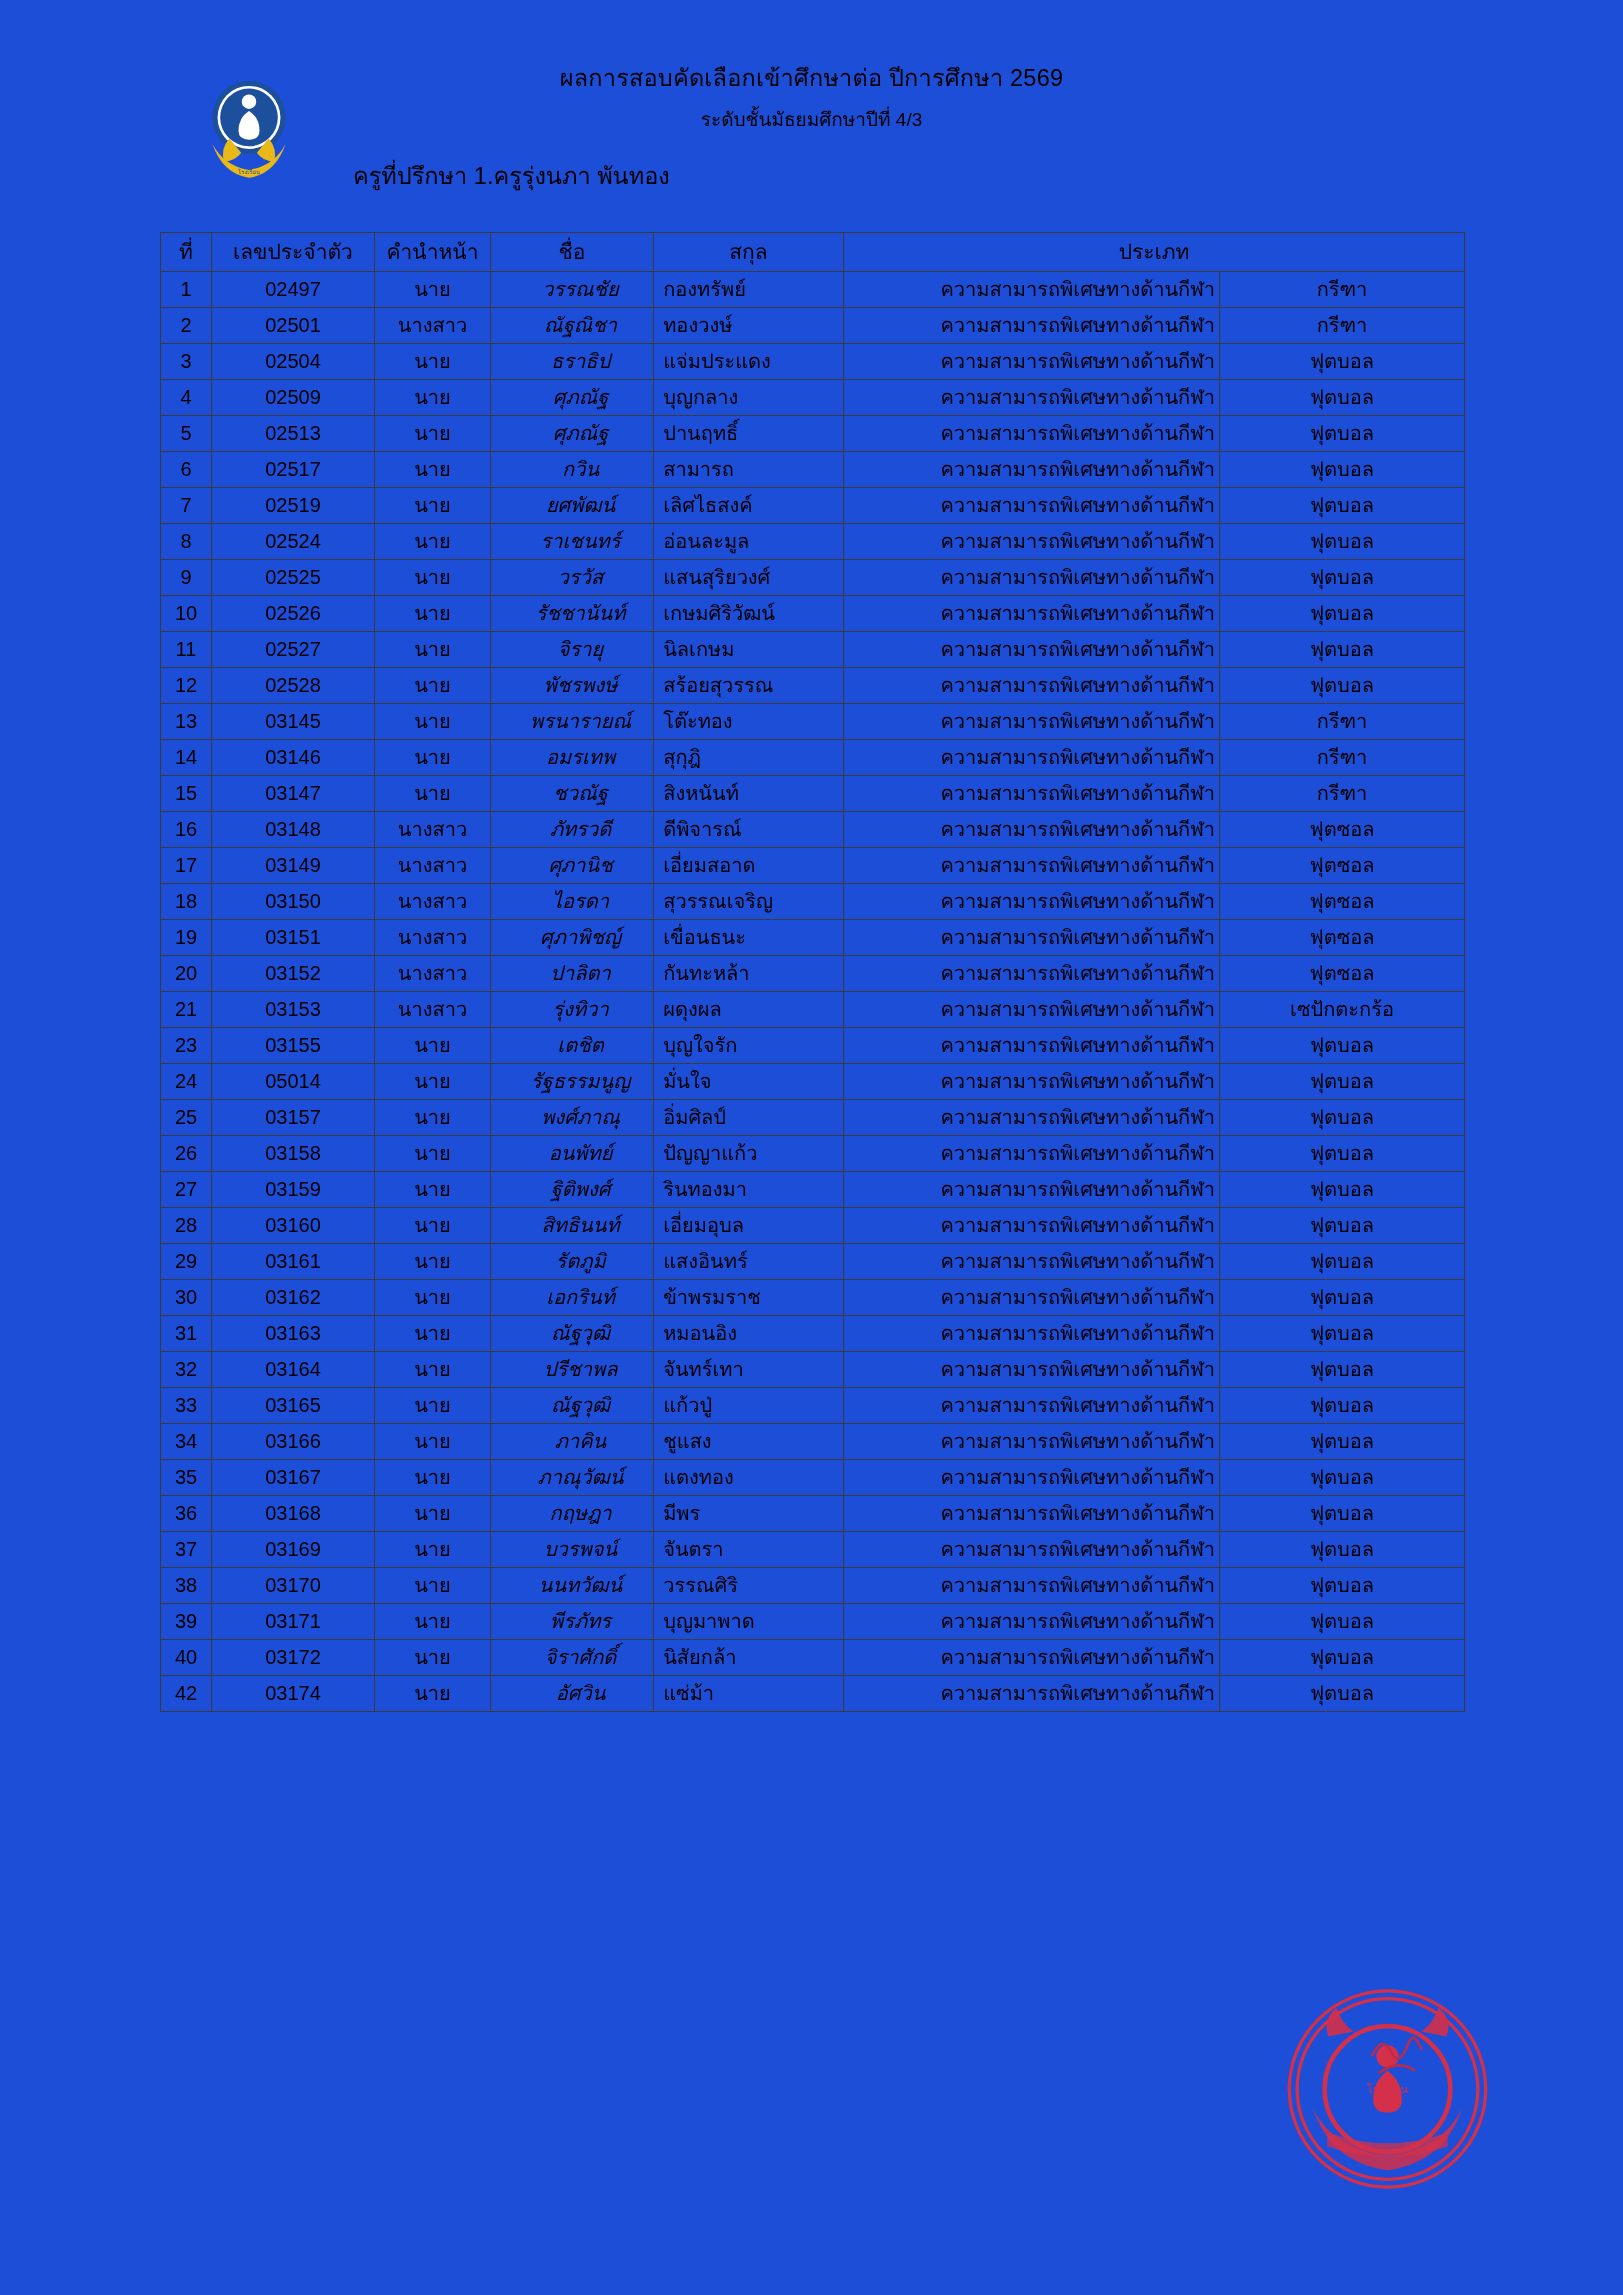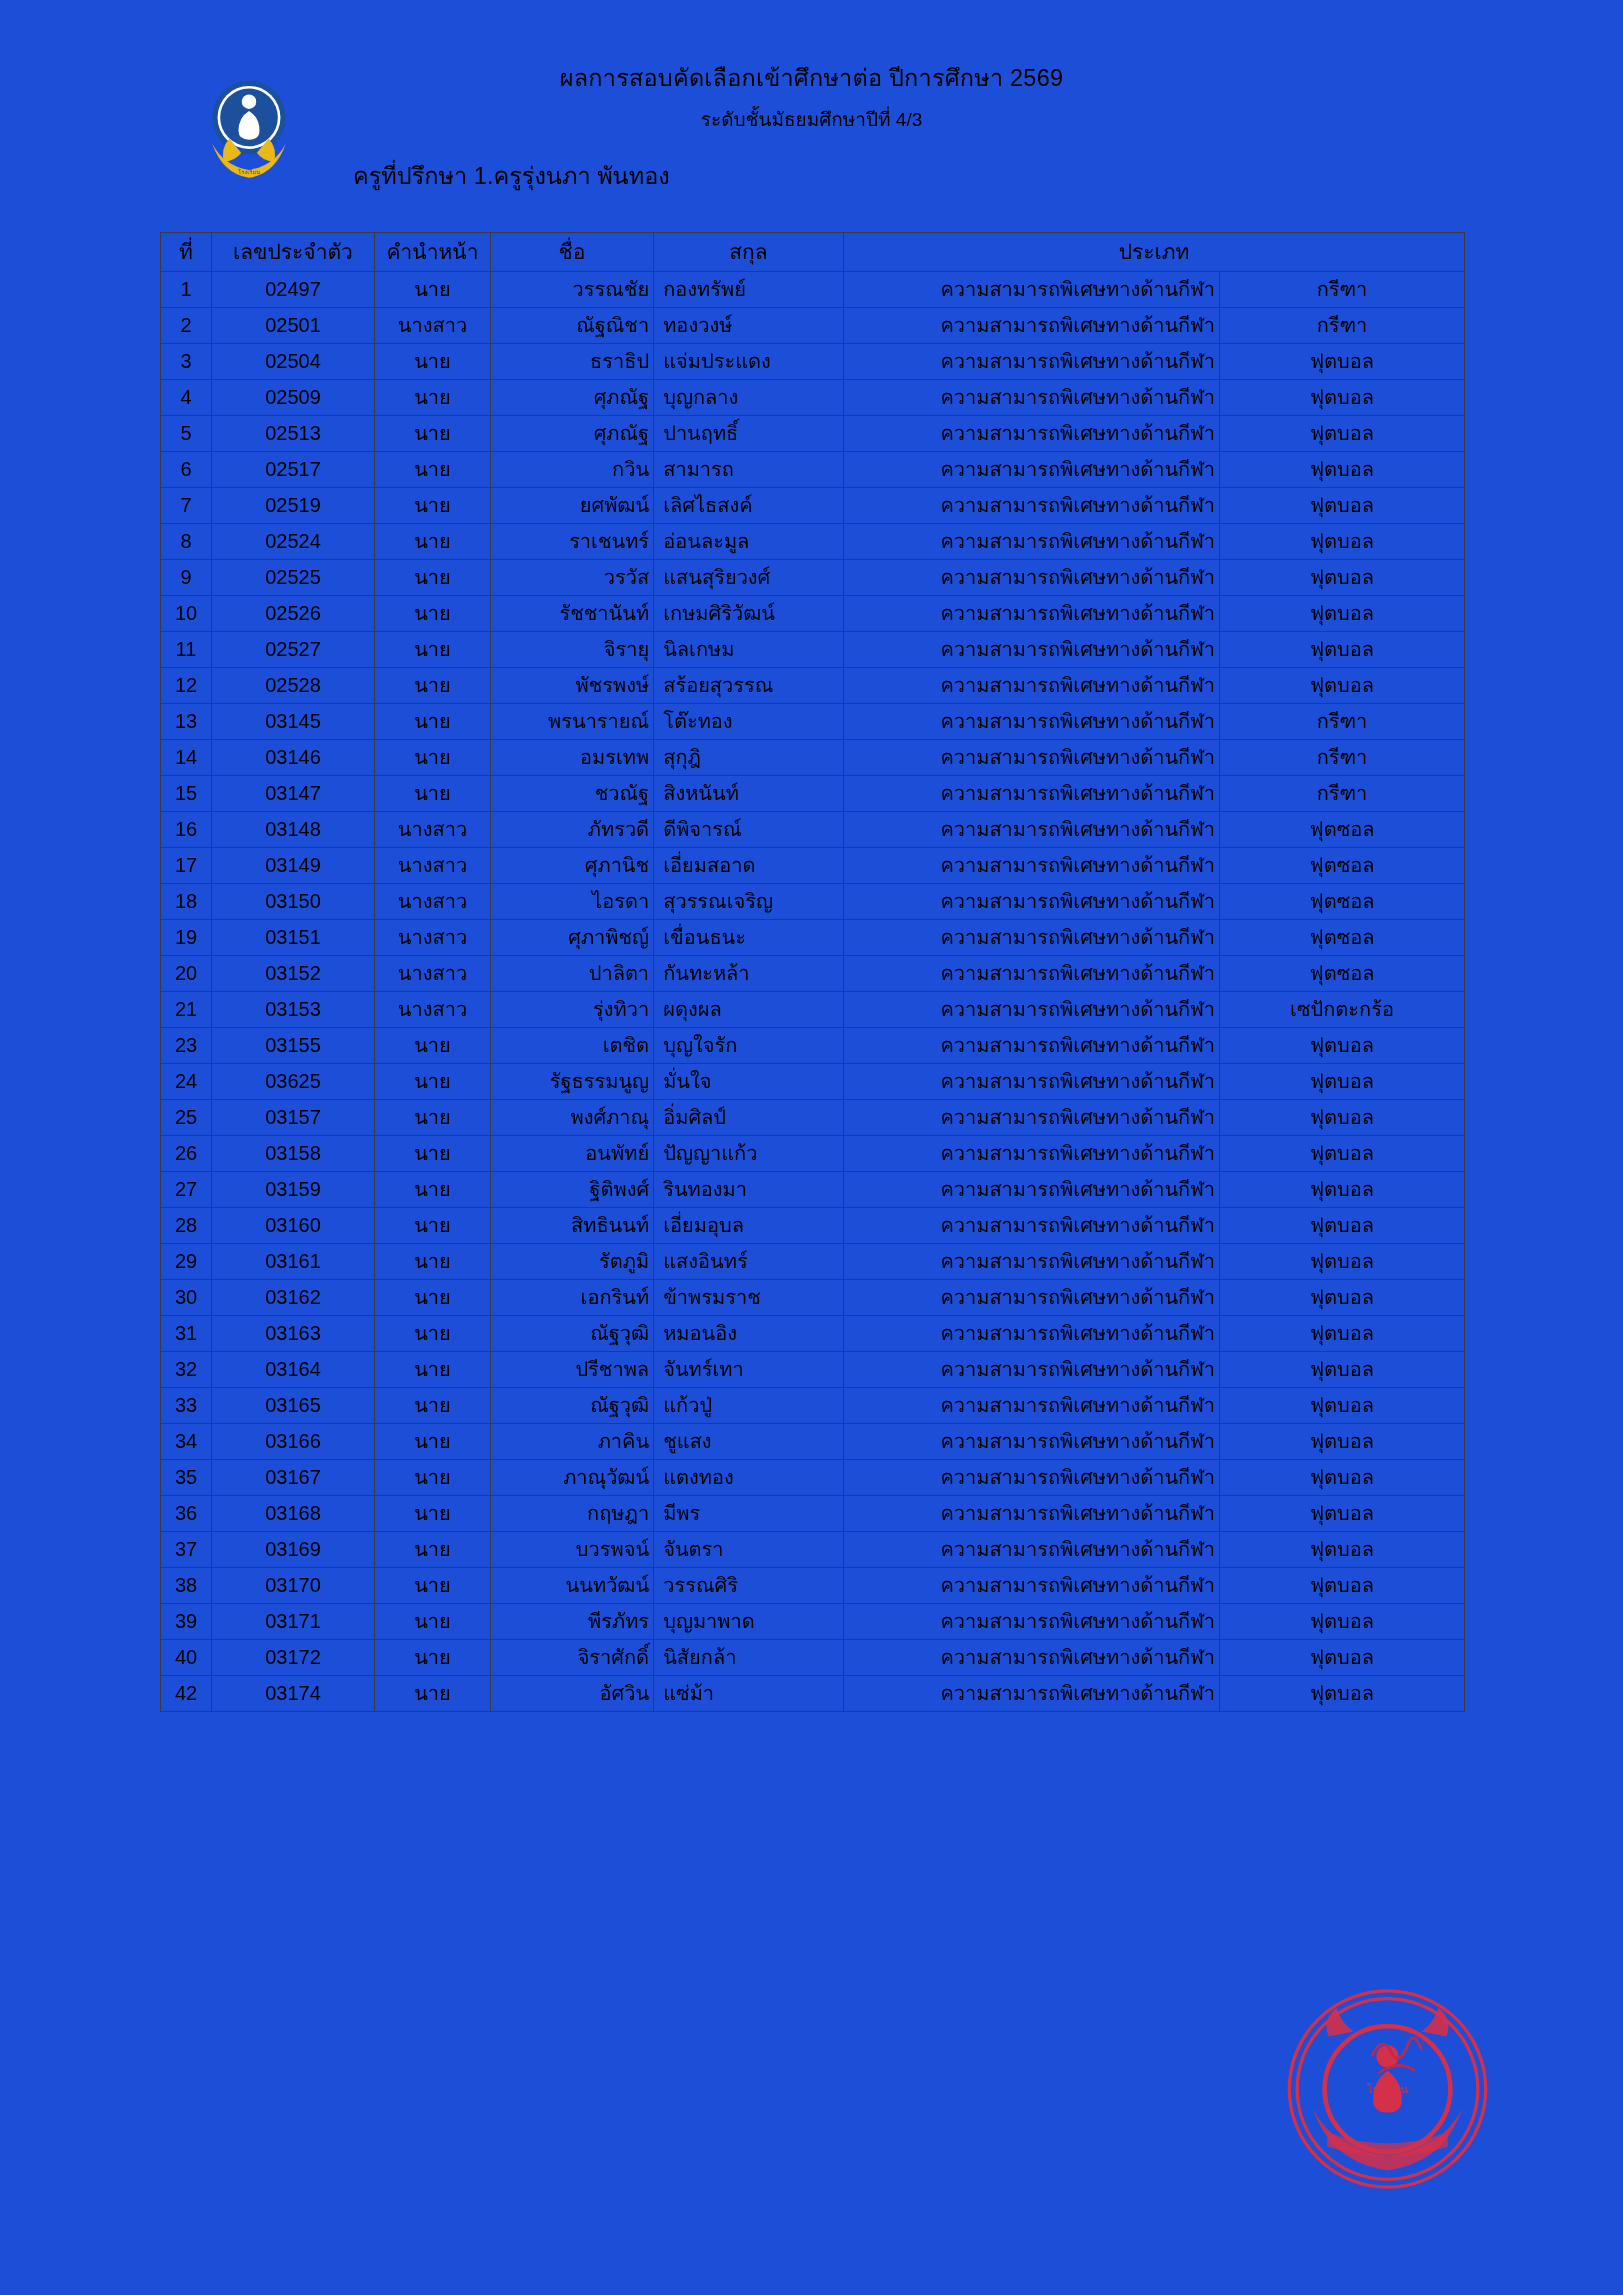--- a/index.html
+++ b/index.html
@@ -82,21 +82,21 @@
   }
   thead th {
     text-align: center;
     font-weight: normal;
     height: 38px;
     font-size: 21px;
   }
   td.num { text-align: center; }
   td.id  { text-align: center; }
   td.prefix { text-align: center; }
-  td.first { text-align: right; padding-left: 21px; }
+  td.first { text-align: center; padding-left: 21px; font-style: italic; }
   td.last  { text-align: left; padding-left: 9.2px; margin-top: 10px; }
   td.type  { text-align: right; }
   td.sub   { text-align: center; }
 
   
   .stamp {
     position: absolute;
     right: 98px;
     bottom: 75px;
     width: 275px;
@@ -349,21 +349,21 @@
             <td class="num">23</td>
             <td class="id">03155</td>
             <td class="prefix">นาย</td>
             <td class="first">เตชิต</td>
             <td class="last">บุญใจรัก</td>
             <td class="type">ความสามารถพิเศษทางด้านกีฬา</td>
             <td class="sub">ฟุตบอล</td>
           </tr>
           <tr>
             <td class="num">24</td>
-            <td class="id">03625</td>
+            <td class="id">05014</td>
             <td class="prefix">นาย</td>
             <td class="first">รัฐธรรมนูญ</td>
             <td class="last">มั่นใจ</td>
             <td class="type">ความสามารถพิเศษทางด้านกีฬา</td>
             <td class="sub">ฟุตบอล</td>
           </tr>
           <tr>
             <td class="num">25</td>
             <td class="id">03157</td>
             <td class="prefix">นาย</td>

